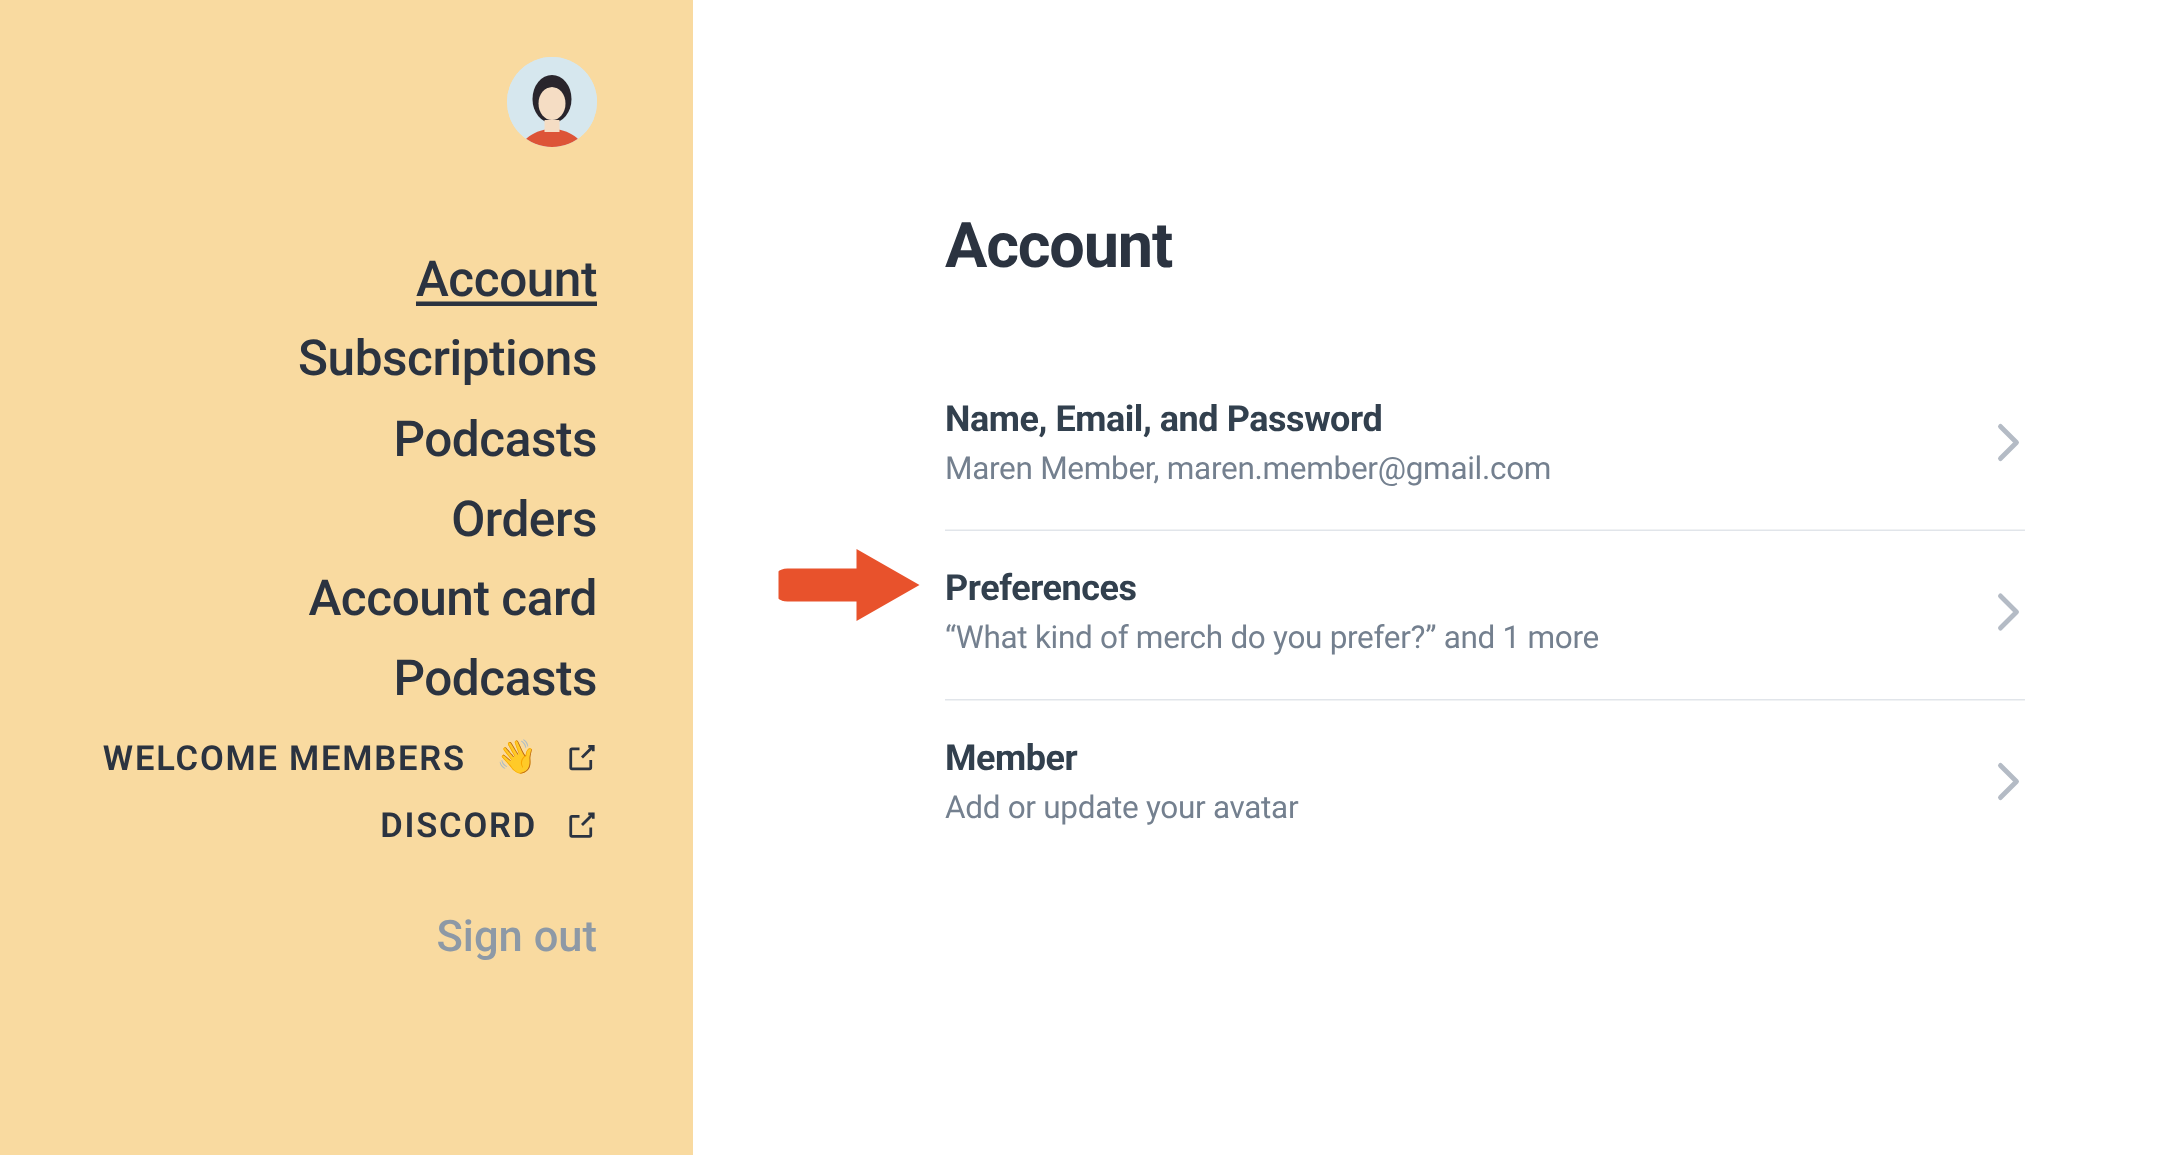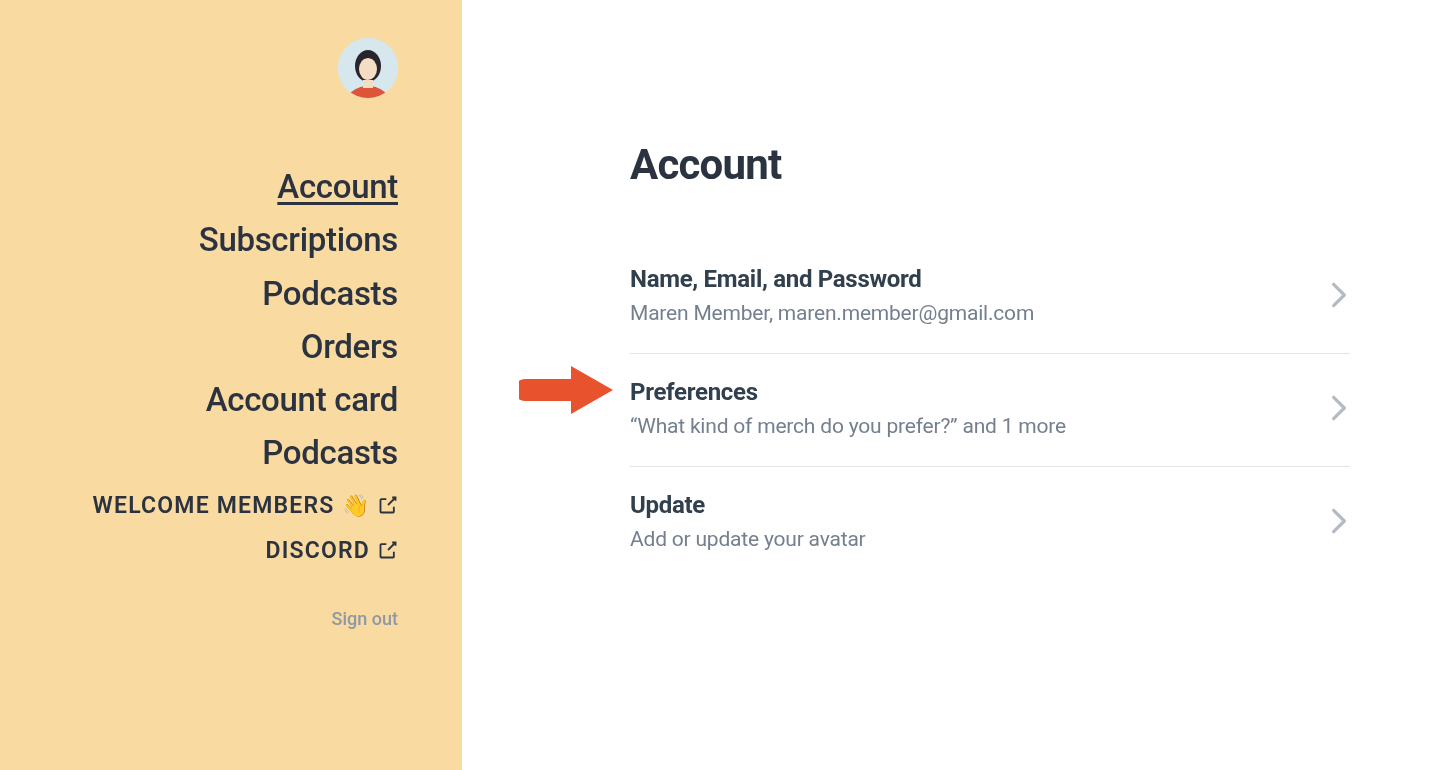--- a/index.html
+++ b/index.html
@@ -41,28 +41,28 @@
     }
     .nav-item.active { text-decoration: underline; text-underline-offset: 4px; }
     .ext-links { display: flex; flex-direction: column; align-items: flex-end; margin-top: 18px; gap: 18px; }
     .ext-link {
       font-size: 23px;
       font-weight: 600;
       letter-spacing: 1.2px;
       color: #2b3340;
       display: flex;
       align-items: center;
-      gap: 8px;
+      gap: 20px;
       cursor: pointer;
     }
     .ext-link .emoji { font-size: 22px; letter-spacing: 0; }
     .ext-link svg { width: 20px; height: 20px; stroke: #2b3340; stroke-width: 2.2; fill: none; }
     .signout {
       margin-top: 44px;
-      font-size: 18px;
+      font-size: 29px;
       font-weight: 500;
       color: #8d99a6;
       cursor: pointer;
     }
     .main {
       flex: 1;
       position: relative;
       padding: 140px 90px 0 168px;
     }
     .page-title {
@@ -186,21 +186,21 @@
     </div>
     <div class="chev">
       <svg viewBox="0 0 16 28">
           <path d="M3 4 L13 14 L3 24"></path>
         </svg>
     </div>
   </div>
 
   <div class="row">
     <div class="row-text">
-      <div class="row-title">Update</div>
+      <div class="row-title">Member</div>
       <div class="row-sub">Add or update your avatar</div>
     </div>
     <div class="chev">
       <svg viewBox="0 0 16 28">
           <path d="M3 4 L13 14 L3 24"></path>
         </svg>
     </div>
   </div>
 
 </main>

